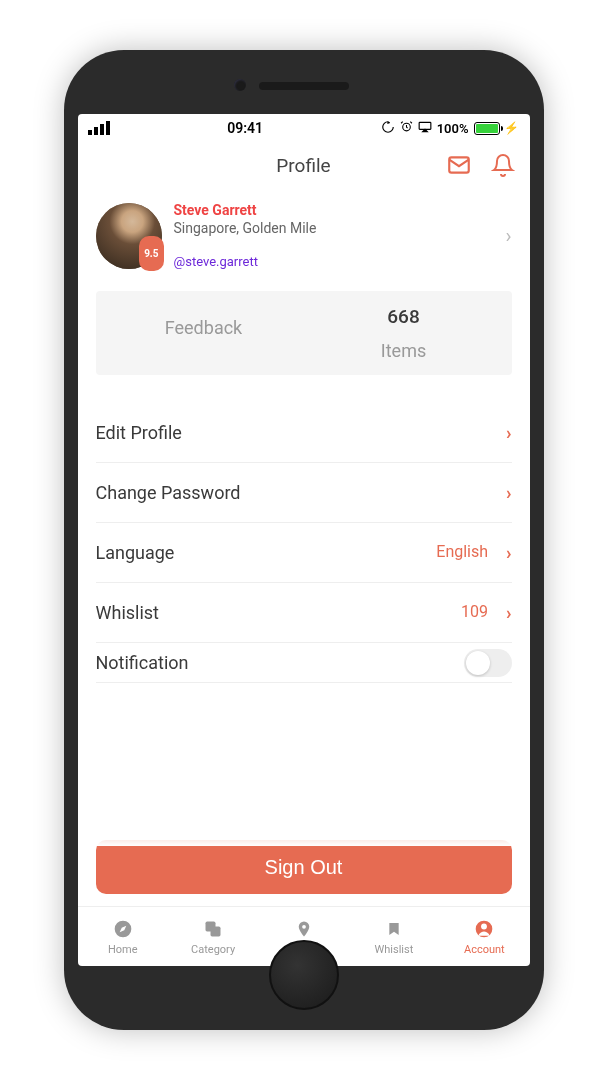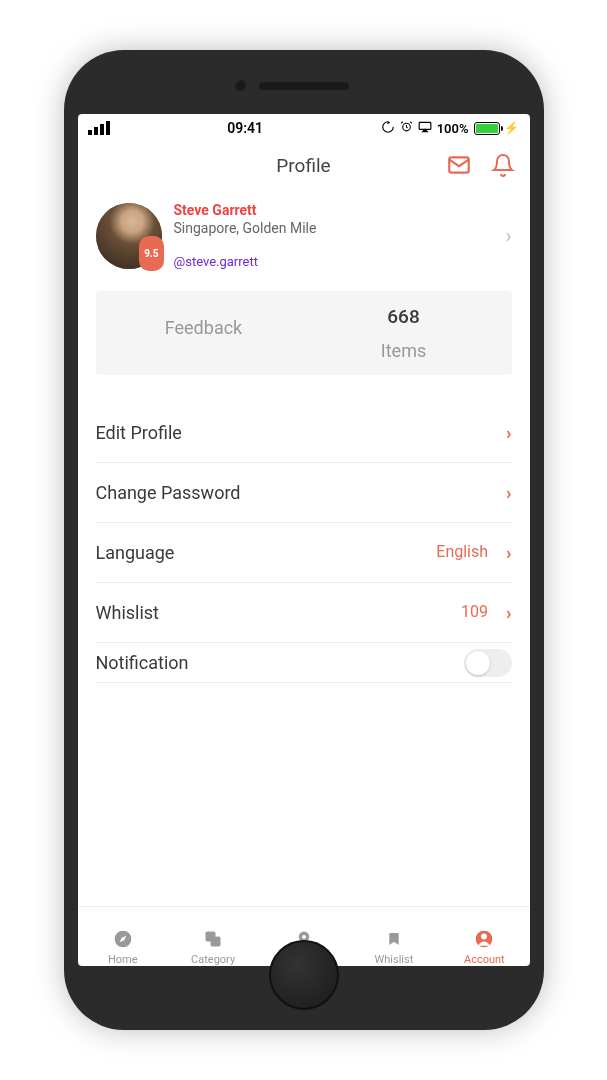--- a/index.html
+++ b/index.html
@@ -38,21 +38,21 @@
 .mi-label{font-size:18px;color:#3a3a3a}
 .mi-right{display:flex;align-items:flex-start;gap:18px}
 .mi-val{font-size:16px;color:#e66b52}
 .mi-chev{color:#e66b52;font-weight:700;font-size:18px}
 .toggle{width:48px;height:28px;border-radius:14px;background:#eee;position:relative}
 .toggle::after{content:"";position:absolute;width:24px;height:24px;background:#fff;border-radius:50%;top:2px;left:2px;box-shadow:0 1px 3px rgba(0,0,0,.2)}
 .fade{position:absolute;bottom:120px;left:0;right:0;height:44px;background:linear-gradient(to bottom,rgba(255,255,255,0),#fff);pointer-events:none}
 .signout-wrap{padding:0 18px 12px;background:#fff}
 .signout{width:100%;height:54px;background:#e66b52;color:#fff;border:none;border-radius:10px;font-size:20px;font-weight:500;cursor:pointer}
 .tabbar{height:60px;border-top:1px solid #eee;display:flex}
-.tab{flex:1;display:flex;flex-direction:column;align-items:center;justify-content:flex-end;gap:3px;color:#999;cursor:pointer;font-size:11px}
+.tab{flex:1;display:flex;flex-direction:column;align-items:center;justify-content:center;gap:3px;color:#999;cursor:pointer;font-size:11px}
 .tab.active{color:#e66b52}
 .tab-icon{width:22px;height:22px;display:flex;align-items:center;justify-content:center}
 .cutoff{overflow:hidden;height:40px}
 </style>
 </head>
 <body>
 
 <div class="phone">
  <div class="screen">
 
@@ -153,20 +153,23 @@
       </div>
       <div class="menu-item cutoff">
         <span class="mi-label">Notification</span>
         <div class="toggle"></div>
       </div>
     </div>
   </div>
 
   <div class="fade"></div>
 
+  <div class="signout-wrap">
+    <button class="signout">Sign Out</button>
+  </div>
 
   <div class="tabbar">
     <div class="tab">
       <div class="tab-icon">
             <svg width="20" height="20" viewBox="0 0 24 24" fill="currentColor">
               <circle cx="12" cy="12" r="10"></circle>
               <path d="M16 8l-2.5 5.5L8 16l2.5-5.5z" fill="#fff"></path>
             </svg>
           </div>
       <span>Home</span>

